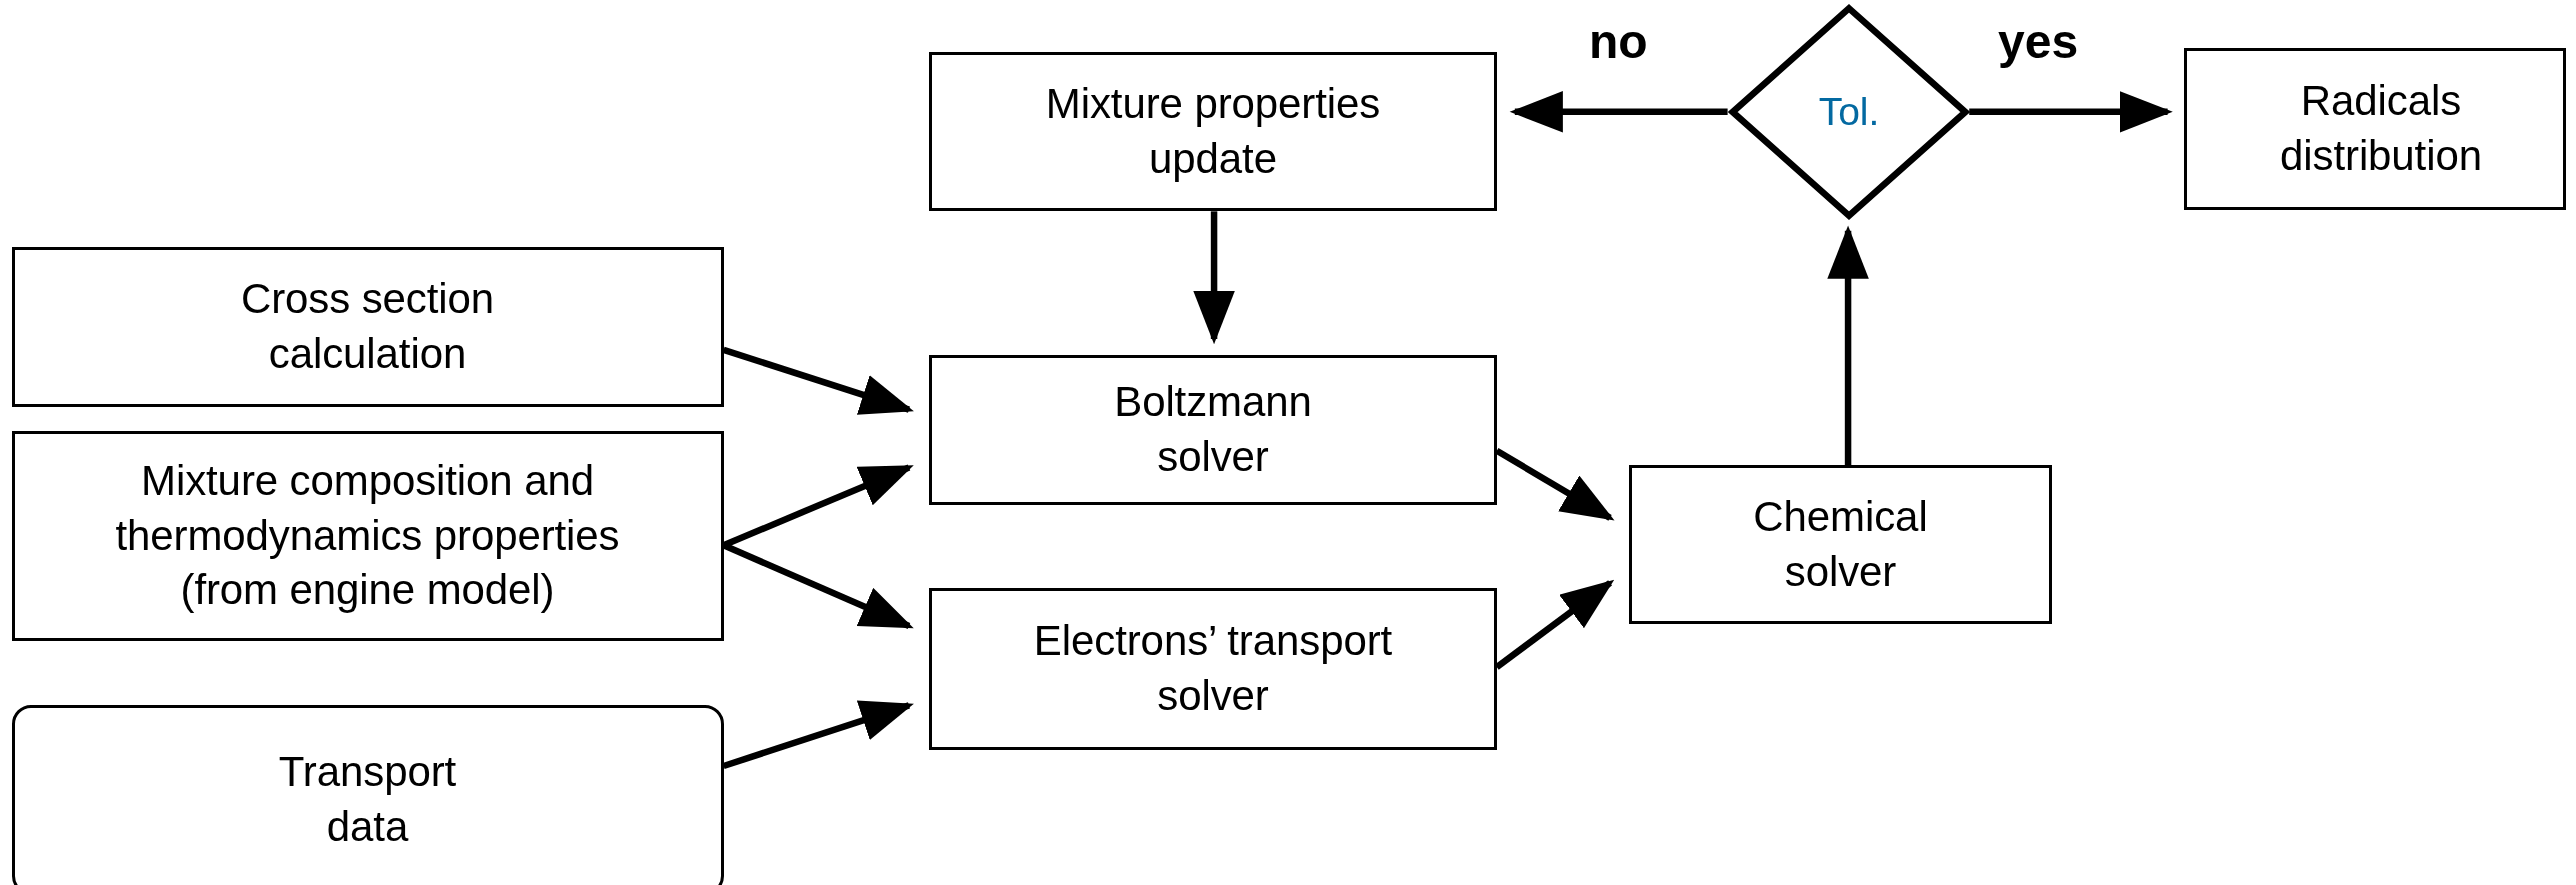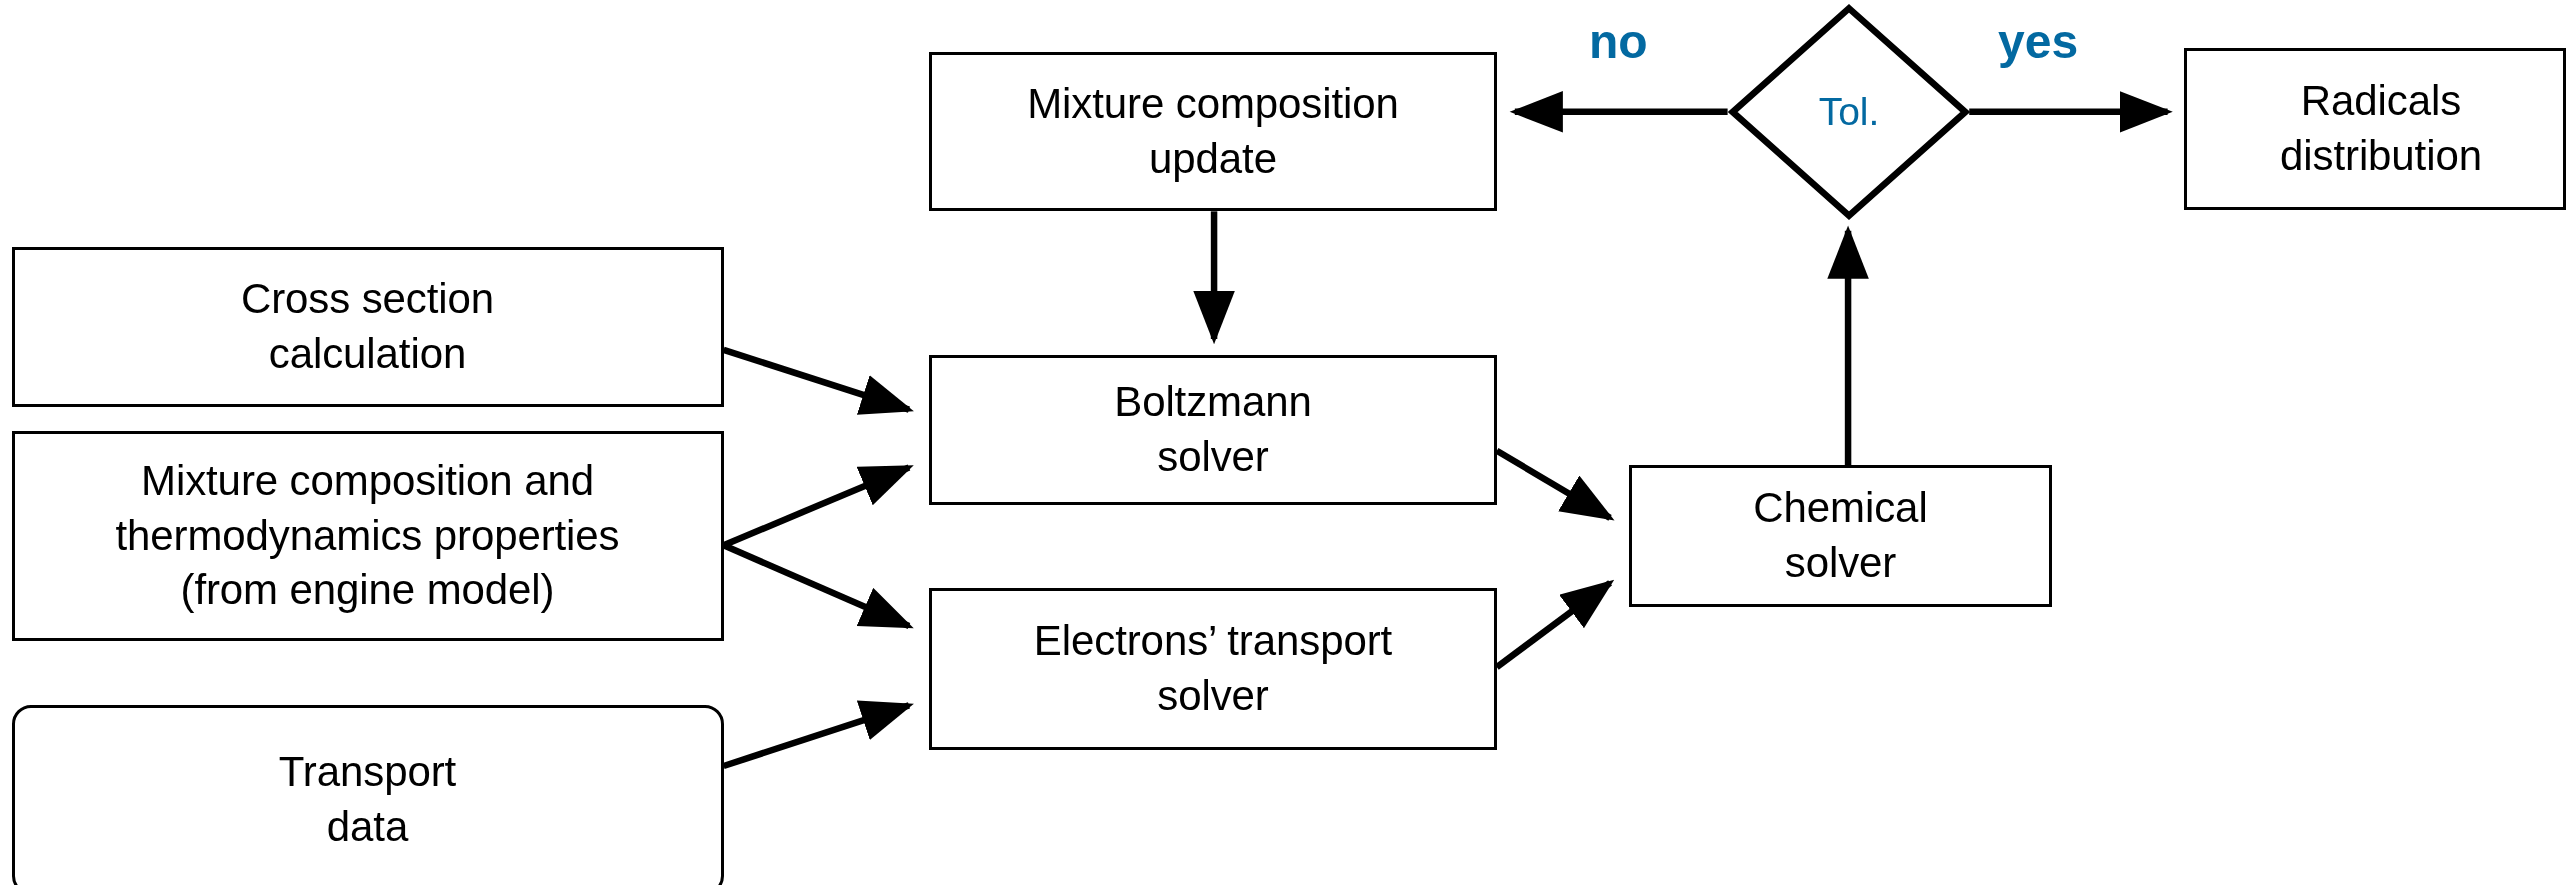--- a/index.html
+++ b/index.html
@@ -49,21 +49,21 @@
     align-items: center;
     justify-content: center;
     font-size: 39px;
     color: #0369a1;
     pointer-events: none;
   }
   .edge-label {
     position: absolute;
     font-size: 48px;
     font-weight: 700;
-    color: #0369a1;
+    color: #000000;
     z-index: 4;
     white-space: nowrap;
   }
   #links {
     position: absolute;
     left: 0;
     top: 0;
     width: 2576px;
     height: 885px;
     z-index: 1;
@@ -133,35 +133,35 @@
 thermodynamics properties
 (from engine model)</span>
   </div>
 
   <div class="node" style="left:11.5px; top:705px; width:712px; height:190px;border-radius:19px;">
     <span>Transport
 data</span>
   </div>
 
   <div class="node" style="left:929px; top:52px; width:568px; height:159px;">
-    <span>Mixture composition
+    <span>Mixture properties
 update</span>
   </div>
 
   <div class="node" style="left:929px; top:355px; width:568px; height:150px;">
     <span>Boltzmann
 solver</span>
   </div>
 
   <div class="node" style="left:929px; top:588px; width:568px; height:162px;">
     <span>Electrons’ transport
 solver</span>
   </div>
 
-  <div class="node" style="left:1629px; top:465px; width:423px; height:142px;">
+  <div class="node" style="left:1629px; top:465px; width:423px; height:159px;">
     <span>Chemical
 solver</span>
   </div>
 
   <div class="node" style="left:2184px; top:48px; width:382px; height:162px;padding-left:12px;">
     <span>Radicals
 distribution</span>
   </div>
 
   <div class="diamond-wrap" style="left:1728px; top:3.6px; width:242px; height:216px;">

